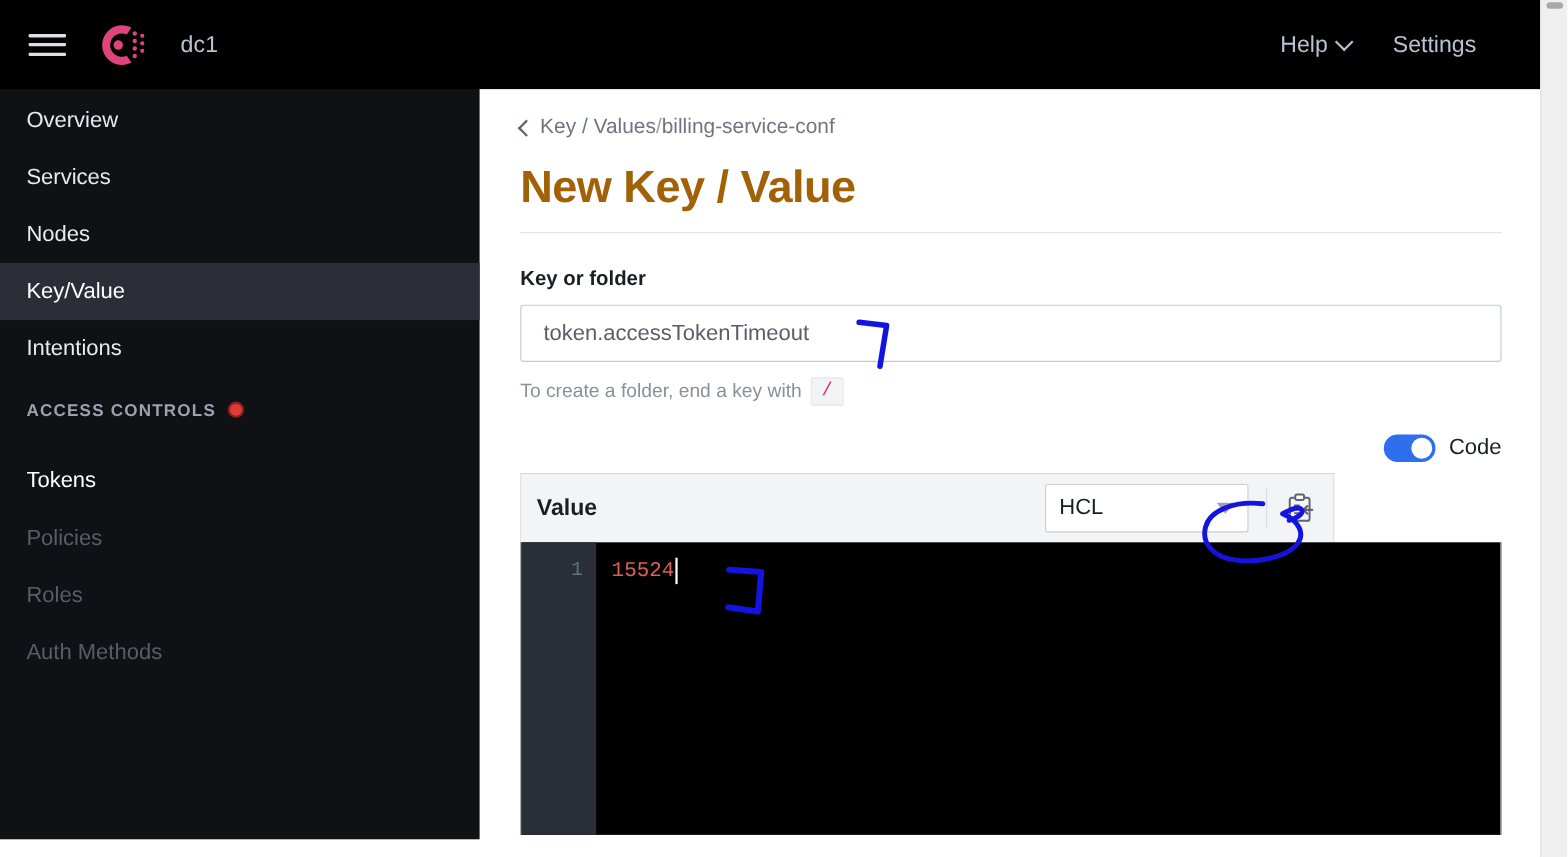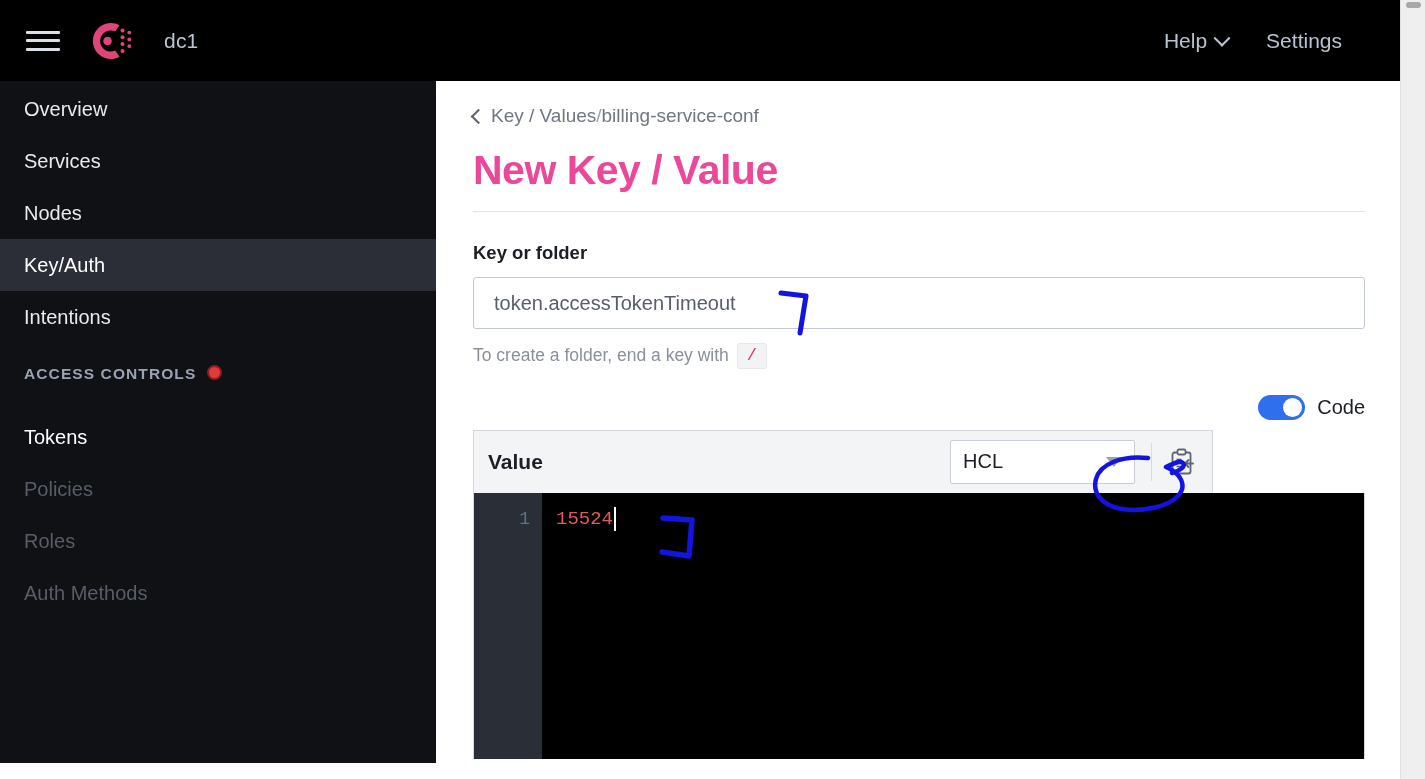--- a/index.html
+++ b/index.html
@@ -160,21 +160,21 @@
     margin-right: 7px;
     cursor: pointer;
   }
   .bc-link { cursor: pointer; }
   .bc-sep { color: #9aa1ac; }
 
   .page-title {
     padding: 20px 0 0 37px;
     font-size: 41px;
     font-weight: 700;
-    color: #ec4899;
+    color: #a16207;
     letter-spacing: -0.5px;
   }
 
   .title-rule {
     margin: 17px 0 0 37px;
     width: 892px;
     height: 1px;
     background: #dfe2e7;
   }
 
@@ -414,21 +414,21 @@
       </div>
       <div class="top-link">Settings</div>
     </div>
   </div>
 
   <div class="sidebar">
 
     <div class="nav-item">Overview</div>
     <div class="nav-item">Services</div>
     <div class="nav-item">Nodes</div>
-    <div class="nav-item active">Key/Auth</div>
+    <div class="nav-item active">Key/Value</div>
     <div class="nav-item">Intentions</div>
 
     <div class="nav-section">
       <span>ACCESS CONTROLS</span>
       <i class="dot-badge"></i>
     </div>
 
     <div class="nav-item bright">Tokens</div>
     <div class="nav-item dim">Policies</div>
     <div class="nav-item dim">Roles</div>

